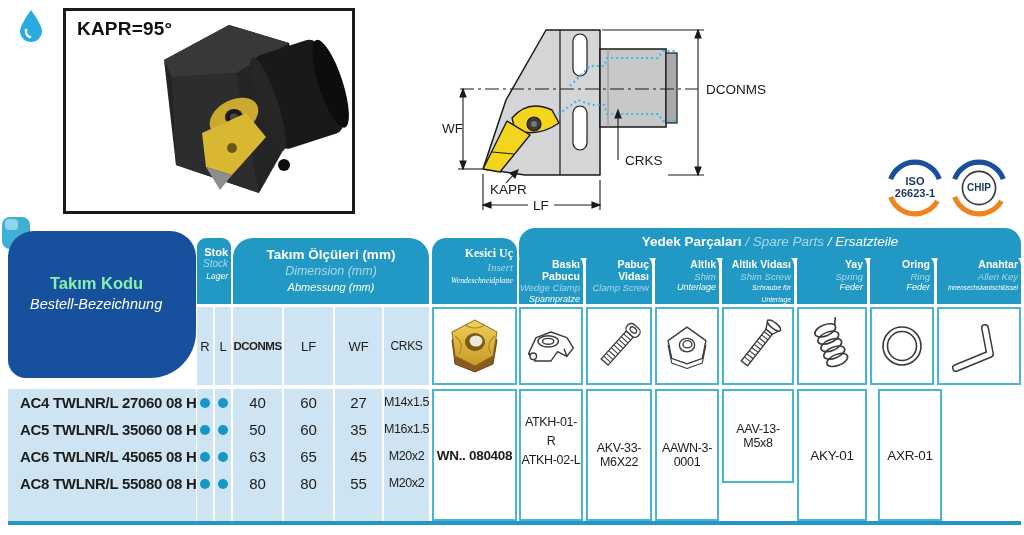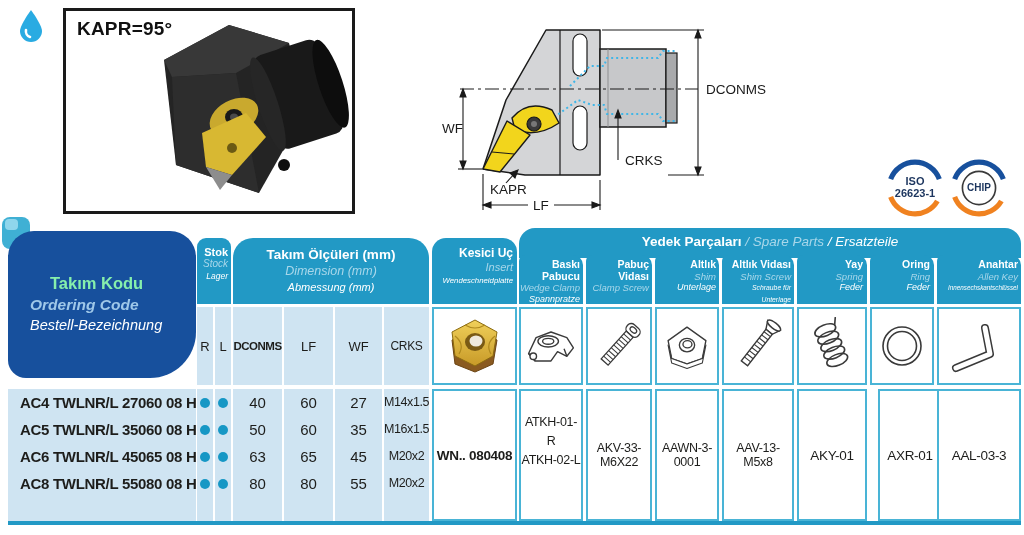--- a/index.html
+++ b/index.html
@@ -143,41 +143,40 @@
     <div class="abs badge-num" style="left:0;top:23px;width:58px;font-size:10px;">CHIP</div>
   </div>
 
   <div class="abs" style="left:2px;top:217px;width:28px;height:32px;background:#3fb0d4;border-radius:8px;">
     <div class="abs" style="left:3px;top:2px;width:13px;height:11px;background:#8fd6ec;border-radius:4px;"></div>
   </div>
 
   <div class="abs panel">
     <div class="abs" style="left:22px;top:42px;line-height:21px;">
       <div class="tr">Takım Kodu</div>
-      <div class="en">Ordering Code</div>
       <div class="de">Bestell-Bezeichnung</div>
     </div>
   </div>
 
   <div class="hdr teal" style="left:197px;top:238px;width:34px;height:66px;border-radius:9px 9px 0 0;
        text-align:right;padding:8px 3px 0 0;line-height:12px;">
     <div class="tr" style="font-size:11px;">Stok</div>
     <div class="en" style="font-size:10px;">Stock</div>
     <div class="de" style="font-size:8.5px;">Lager</div>
   </div>
 
   <div class="hdr teal" style="left:233px;top:238px;width:196px;height:66px;border-radius:20px 20px 0 0;
        text-align:center;padding-top:9px;line-height:16px;">
     <div class="tr" style="font-size:13.5px;">Takım Ölçüleri (mm)</div>
     <div class="en" style="font-size:12.5px;">Dimension (mm)</div>
     <div class="de" style="font-size:11px;">Abmessung (mm)</div>
   </div>
 
   <div class="hdr teal" style="left:432px;top:238px;width:85px;height:66px;border-radius:14px 14px 0 0;
-       text-align:right;padding:9px 4px 0 0;line-height:13.5px;">
+       text-align:right;padding:9px 4px 0 0;line-height:13.5px;font-family:Liberation Serif, serif;">
     <div class="tr" style="font-size:12px;">Kesici Uç</div>
     <div class="en" style="font-size:11px;">Insert</div>
     <div class="de" style="font-size:7.8px;">Wendeschneidplatte</div>
   </div>
 
   <div class="hdr teal" style="left:519px;top:228px;width:502px;height:30px;border-radius:16px 16px 0 0;
        text-align:center;padding-top:6px;font-size:13.5px;">
     <span class="tr">Yedek Parçaları</span>
     <span class="en"> <span>/</span> </span>
     <span class="en">Spare Parts</span>
@@ -351,19 +350,18 @@
     <div class="num crksnum" style="top:81px;line-height:27px;">M20x2</div>
   </div>
 
   <div class="cellwhite" style="left:432px;top:389px;width:85px;height:132px;font-weight:bold;font-size:13.5px;letter-spacing:-.3px;">WN.. 080408</div>
   <div class="cellwhite" style="left:519px;top:389px;width:64px;height:132px;flex-direction:column;">
     <div class="val" style="margin-top:-28px;line-height:19px;">ATKH-01-R</div>
     <div class="val" style="line-height:19px;">ATKH-02-L</div>
   </div>
   <div class="cellwhite val" style="left:586px;top:389px;width:66px;height:132px;">AKV-33-M6X22</div>
   <div class="cellwhite val" style="left:655px;top:389px;width:64px;height:132px;">AAWN-3-0001</div>
-  <div class="cellwhite val" style="left:722px;top:389px;width:72px;height:132px;">AAV-13-M5x8</div>
+  <div class="cellwhite val" style="left:722px;top:389px;width:72px;height:94px;">AAV-13-M5x8</div>
   <div class="cellwhite val" style="left:797px;top:389px;width:70px;height:132px;font-size:13.5px;">AKY-01</div>
   <div class="cellwhite val" style="left:870px;top:389px;width:64px;height:132px;font-size:13.5px;margin-left:8px;">AXR-01</div>
-  <div class="cellwhite val" style="left:937px;top:389px;width:84px;height:132px;font-size:13.5px;">AAL-03-3</div>
 
   <div class="abs" style="left:8px;top:521px;width:1013px;height:4px;background:#2299c5;"></div>
 </div>
 
 </body></html>

